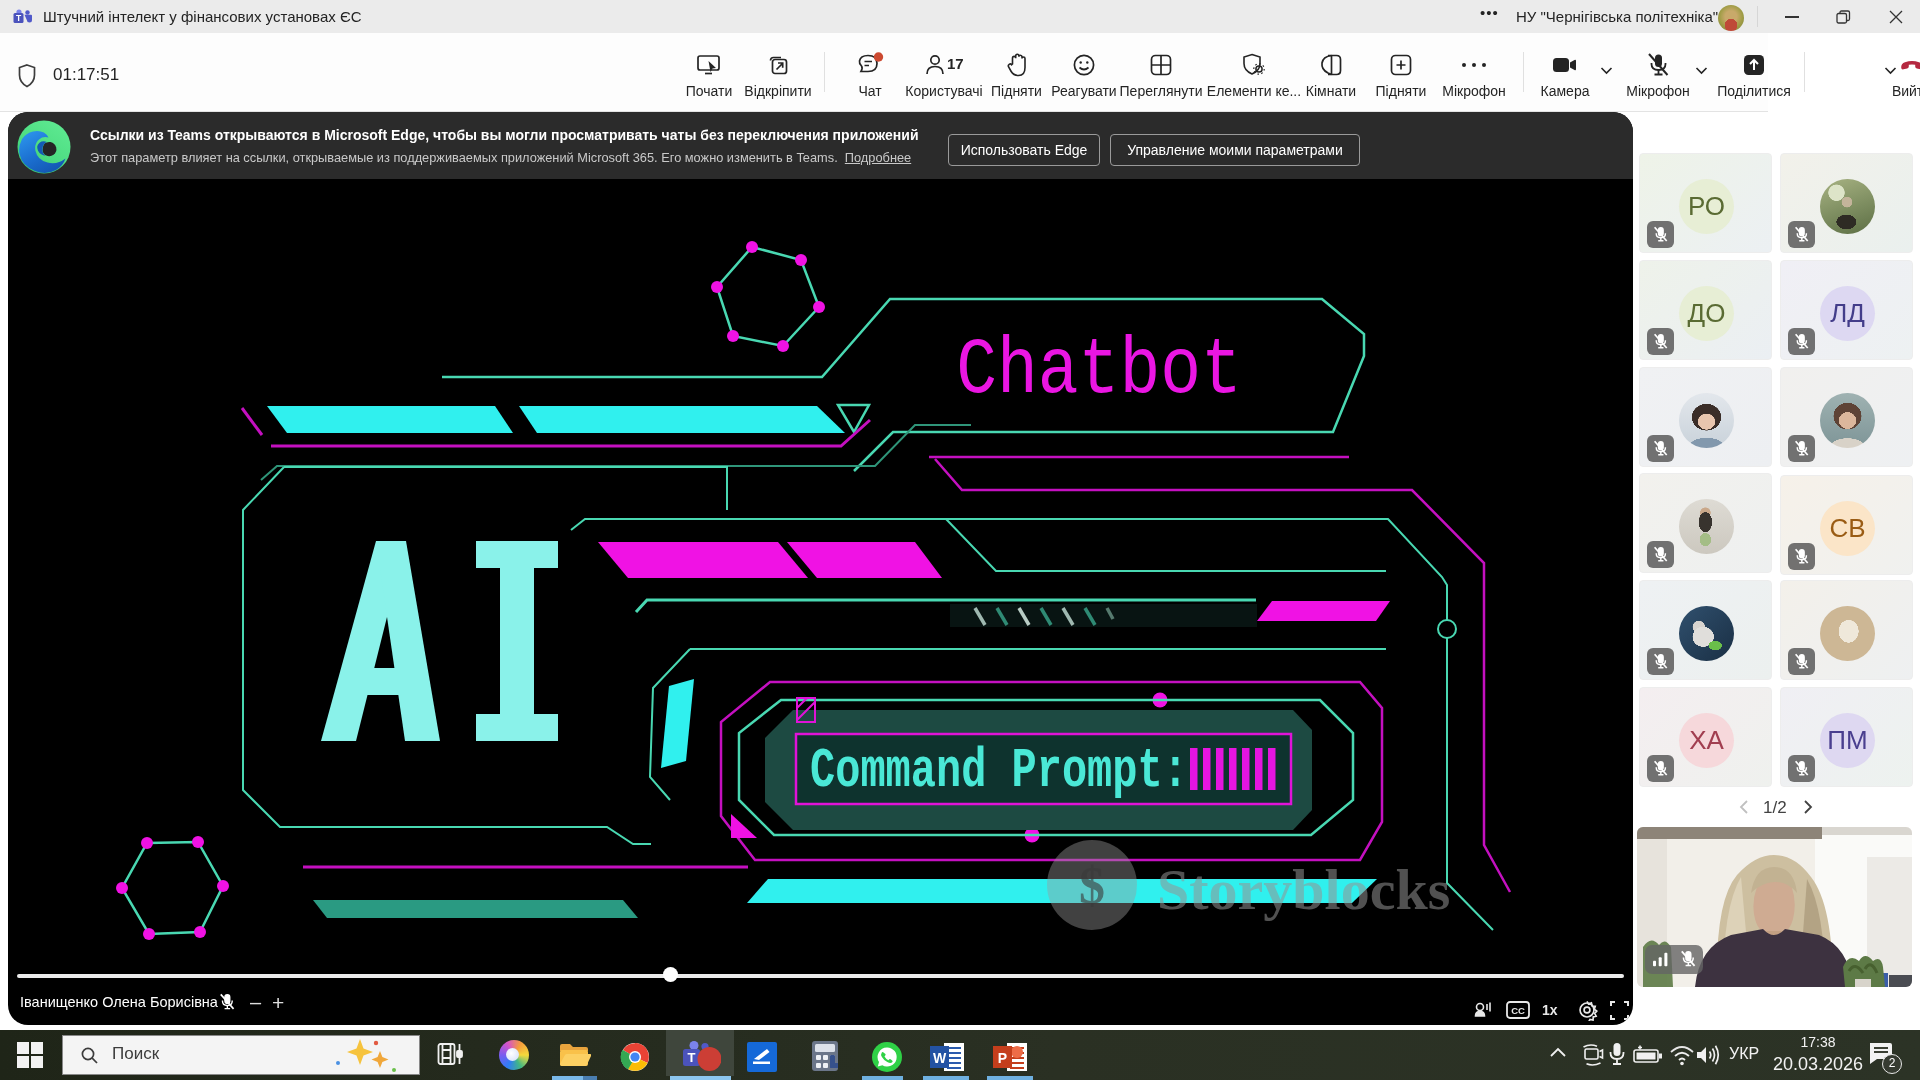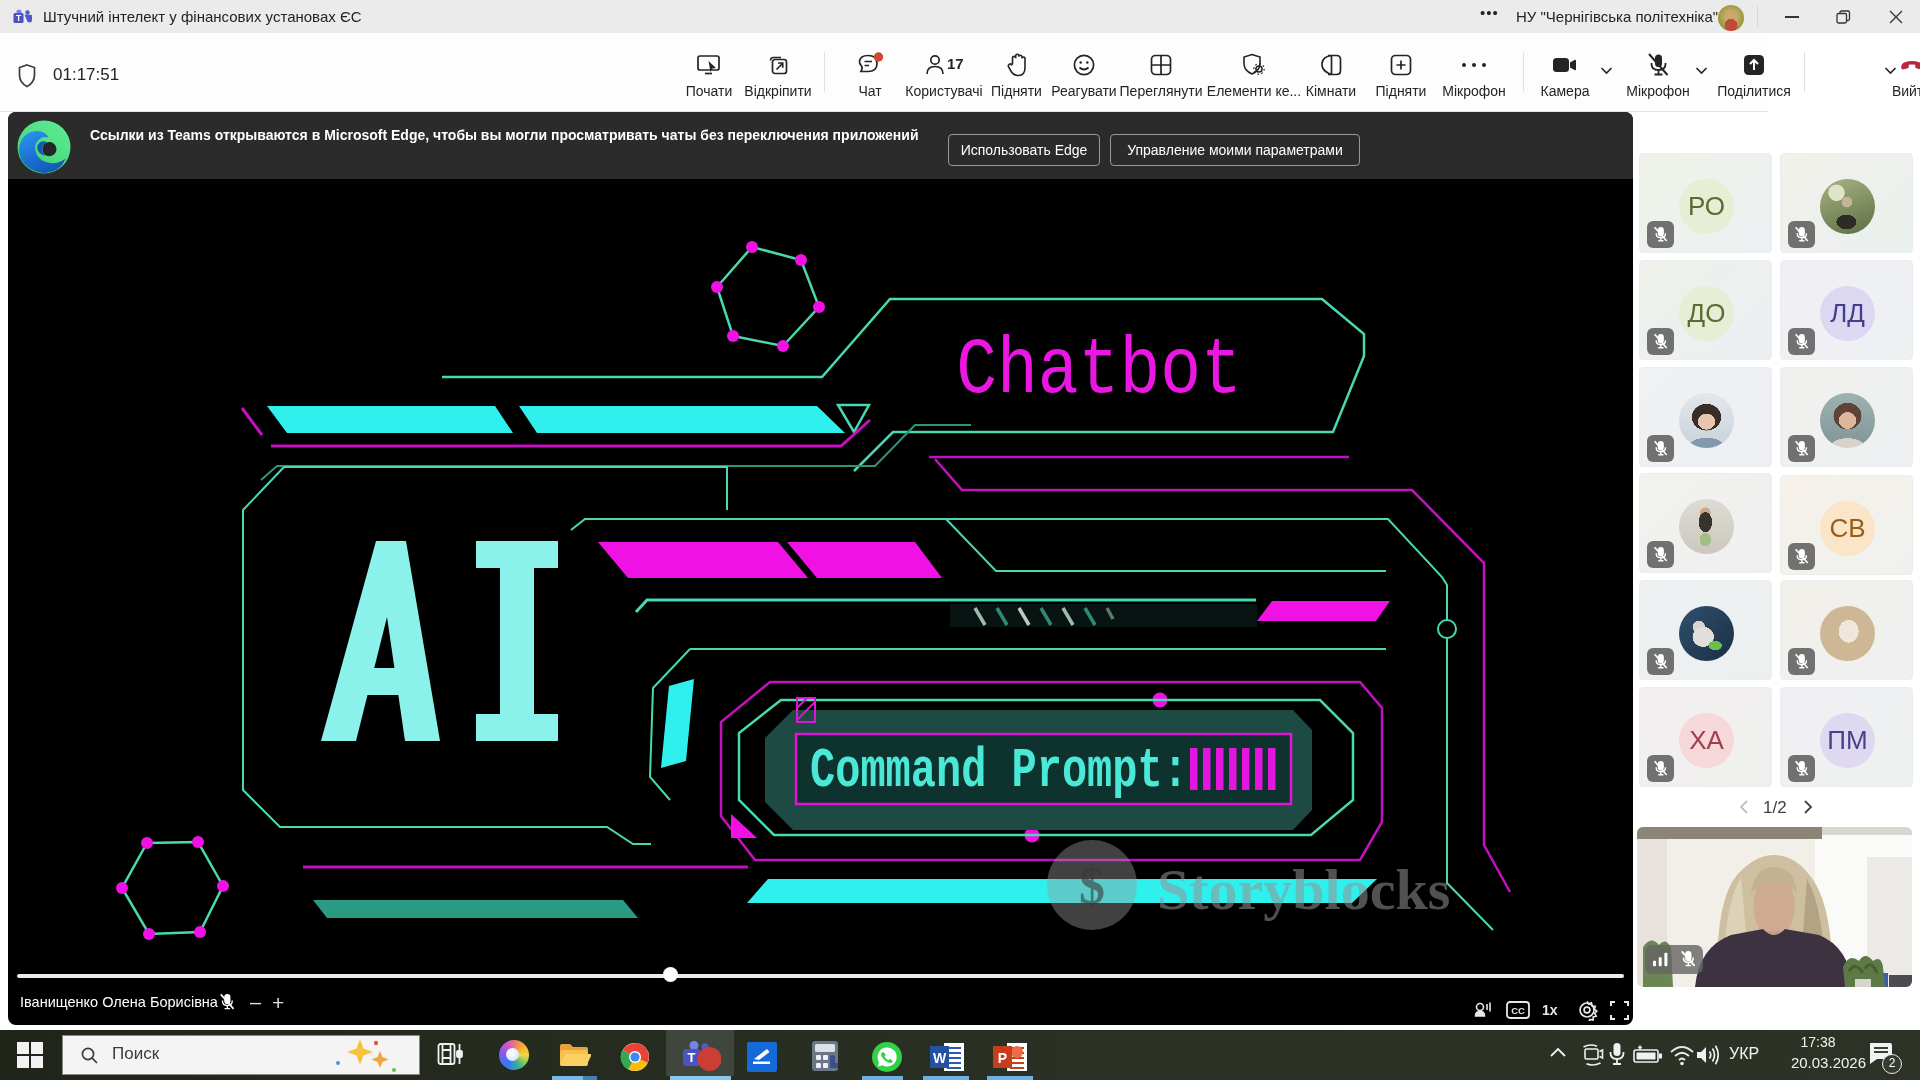--- a/index.html
+++ b/index.html
@@ -3,21 +3,21 @@
 <meta charset="utf-8">
 <style>
   * { margin:0; padding:0; box-sizing:border-box; }
   html,body { width:1920px; height:1080px; overflow:hidden; background:#fff;
     font-family:"Liberation Sans", sans-serif; }
   .abs { position:absolute; }
   #titlebar { position:absolute; left:0; top:0; width:1920px; height:33px; background:#ebebeb; }
   #toolbar { position:absolute; left:0; top:33px; width:1768px; height:79px; background:#fdfdfd; border-bottom:1px solid #e3e3e3; }
   .tbtn { position:absolute; top:19px; text-align:center; color:#242424; font-size:14px; }
   .tbtn .lab { display:block; margin-top:2px; white-space:nowrap; }
-  #content { position:absolute; left:8px; top:112px; width:1625px; height:913px; background:#000; border-radius:8px; overflow:hidden; }
+  #content { position:absolute; left:8px; top:112px; width:1625px; height:913px; background:#000; border-radius:20px; overflow:hidden; }
   #banner { position:absolute; left:0; top:0; width:1625px; height:67px; background:#2b2b2b; }
   .bbtn { position:absolute; top:22px; height:32px; border:1px solid #9a9a9a; border-radius:4px; color:#fff; font-size:14px; line-height:30px; text-align:center; background:transparent; }
   .tile { position:absolute; width:133px; height:100px; border-radius:4px; border:1px solid #ededed; }
   .avatar { position:absolute; left:39px; top:25px; width:55px; height:55px; border-radius:50%;
     display:flex; align-items:center; justify-content:center; font-size:26px; }
   .micbadge { position:absolute; left:7px; bottom:4px; width:27px; height:27px; border-radius:6px; background:rgba(90,90,90,0.85); }
   #taskbar { position:absolute; left:0; top:1030px; width:1920px; height:50px; background:linear-gradient(90deg,#1f2518,#2a3023 55%,#2c3326); }
   .ul { position:absolute; top:46px; height:4px; background:#6fb0e0; }
 </style>
 </head>
@@ -192,20 +192,21 @@
             <stop offset="0.6" stop-color="#1b6fd0"></stop>
             <stop offset="1" stop-color="#1459b5"></stop>
           </linearGradient>
       </defs>
       <circle cx="27" cy="27" r="26.5" fill="url(#eg1)"></circle>
       <path d="M5 19 Q1 27 2.5 34 Q5 46 18 51 Q29 55.5 39 50 Q46 46 48.5 38.5 Q40 45 30.5 42.5 Q20.5 40 18.5 31 Q17 24 22 19.5 Q26 16 31.5 17.5 Q27 9.5 16 11.5 Q9 13 5 19 Z" fill="url(#eg3)"></path>
       <path d="M27.5 23.5 Q30 21.5 33.5 22 Q38 23 39.2 27.5 Q40.2 32 36.5 34.8 Q33 37.3 28.8 35.3 Q25.6 33.5 25.5 29.8 Q25.5 26 27.5 23.5 Z" fill="#252525"></path>
       <path d="M25.5 29 Q25 33.5 28.8 35.8 Q23.5 35.5 21 30.8 Q18.8 26 22.5 22.8 Q25.8 20.3 29.8 22 Q25.8 23.8 25.5 29 Z" fill="#1459b5"></path>
     </svg>
     <div class="abs" style="left:82px;top:15px;font-size:14px;font-weight:bold;color:#fff">Ссылки из Teams открываются в Microsoft Edge, чтобы вы могли просматривать чаты без переключения приложений</div>
+    <div class="abs" style="left:82px;top:38px;font-size:12.8px;color:#c9c9c9">Этот параметр влияет на ссылки, открываемые из поддерживаемых приложений Microsoft 365. Его можно изменить в Teams.&nbsp; <span style="text-decoration:underline">Подробнее</span></div>
     <div class="bbtn" style="left:940px;width:152px">Использовать Edge</div>
     <div class="bbtn" style="left:1102px;width:250px">Управление моими параметрами</div>
   </div>
   <svg id="neon" class="abs" style="left:0;top:67px" width="1625" height="846" viewBox="0 0 1625 846">
     <g fill="none" stroke="#49d8b2" stroke-width="2.5">
       <polygon points="744,68 793,81 811,128 775,167 725,157 709,108"></polygon>
       <path d="M434 198 L814 198 L882 120 L1314 120 L1356 155 L1356 177 L1325 253 L885 253 L846 292"></path>
       <polygon points="830,226 861,226 846,253"></polygon>
       <path d="M253 301 L269 287 L867 287 L907 246 L963 246" stroke="#2f9579" stroke-width="2"></path>
       <path d="M276 288 L719 288 L719 331" stroke-width="2"></path>
@@ -645,21 +646,21 @@
   <svg class="abs" style="left:1695px;top:14px" width="26" height="22" viewBox="0 0 26 22">
       <path d="M2 8 L6 8 L11 3 L11 19 L6 14 L2 14 Z" fill="#f0f0f0"></path>
       <g fill="none" stroke="#f0f0f0" stroke-width="1.7">
         <path d="M14.5 7.5 Q17 11 14.5 14.5"></path>
         <path d="M17.5 4.5 Q21.5 11 17.5 17.5"></path>
         <path d="M20.5 1.8 Q26 11 20.5 20.2"></path>
       </g>
     </svg>
   <div class="abs" style="left:1729px;top:15px;font-size:16px;color:#f2f2f2">УКР</div>
   <div class="abs" style="left:1770px;top:4px;width:96px;text-align:center;font-size:14px;color:#f2f2f2">17:38</div>
-  <div class="abs" style="left:1770px;top:24px;width:96px;text-align:right;font-size:15px;color:#f2f2f2">20.03.2026</div>
+  <div class="abs" style="left:1770px;top:24px;width:96px;text-align:center;font-size:18px;color:#f2f2f2">20.03.2026</div>
   <svg class="abs" style="left:1867px;top:11px" width="28" height="26" viewBox="0 0 28 26">
       <path d="M3 2 L23 2 Q25 2 25 4 L25 16 Q25 18 23 18 L10 18 L3 23 Z" fill="#f2f2f2"></path>
       <g stroke="#3a3f33" stroke-width="1.8">
         <path d="M7 7 L21 7 M7 11 L21 11"></path>
       </g>
     </svg>
   <div class="abs" style="left:1882px;top:24px;width:20px;height:20px;border-radius:50%;background:#363b31;border:1.5px solid #e8e8e8;color:#fff;font-size:12px;text-align:center;line-height:17px">2</div>
 </div>
 
 </body></html>

